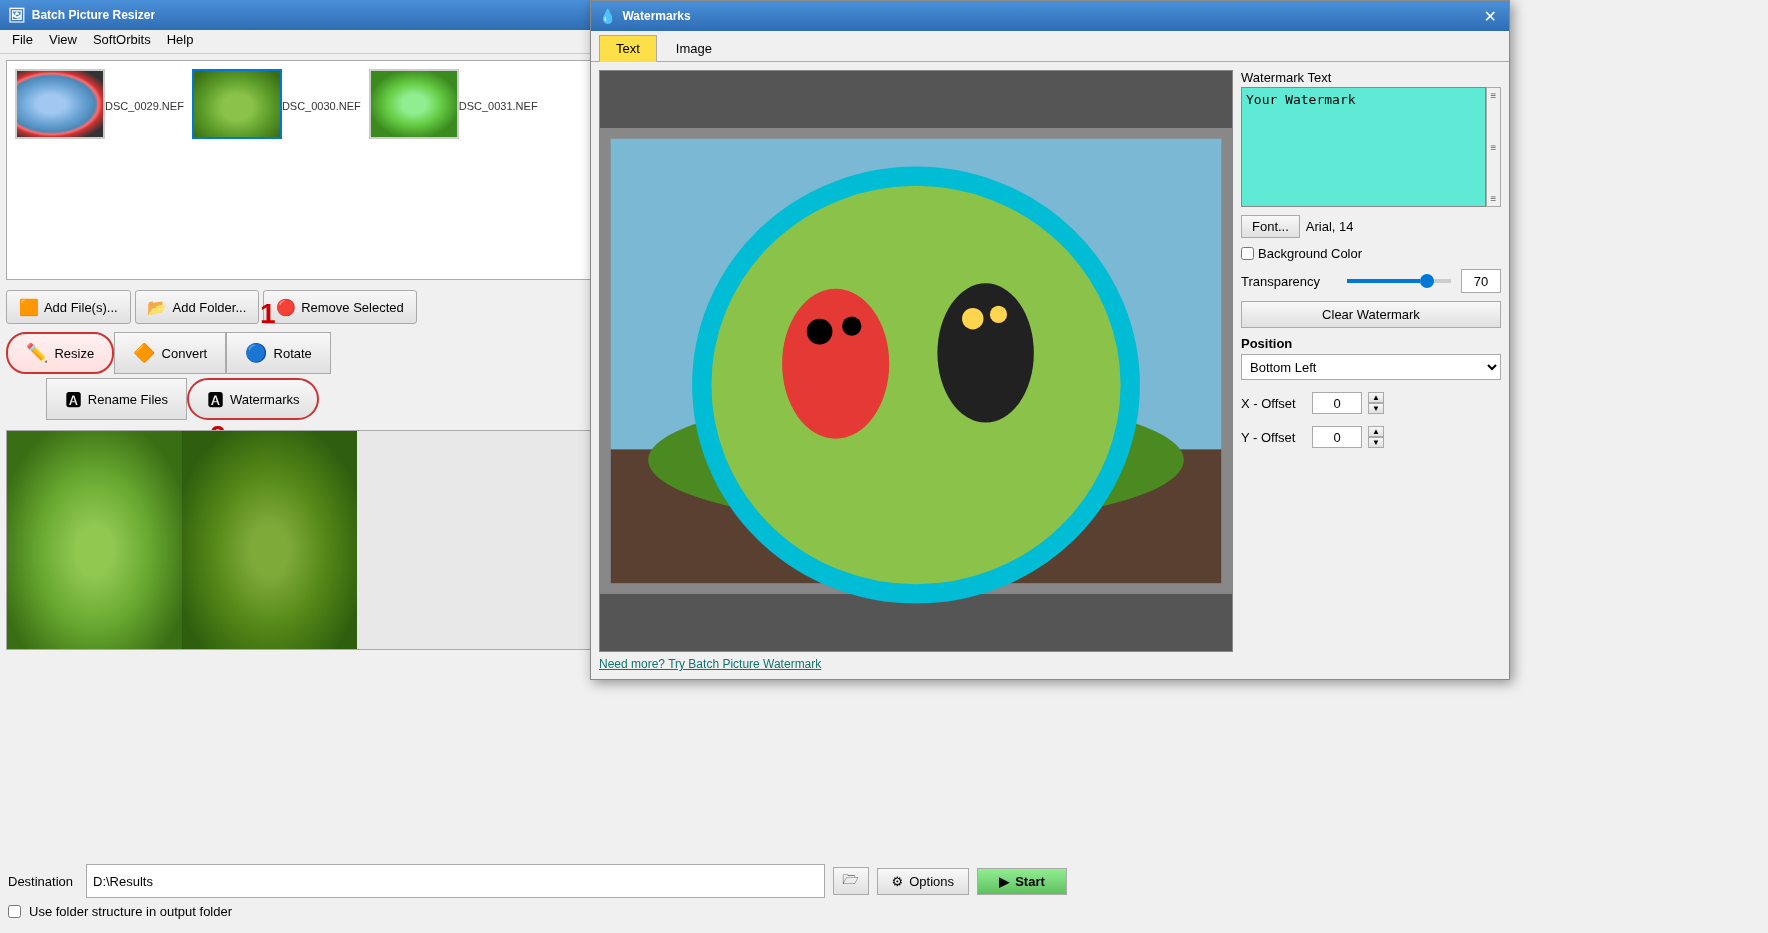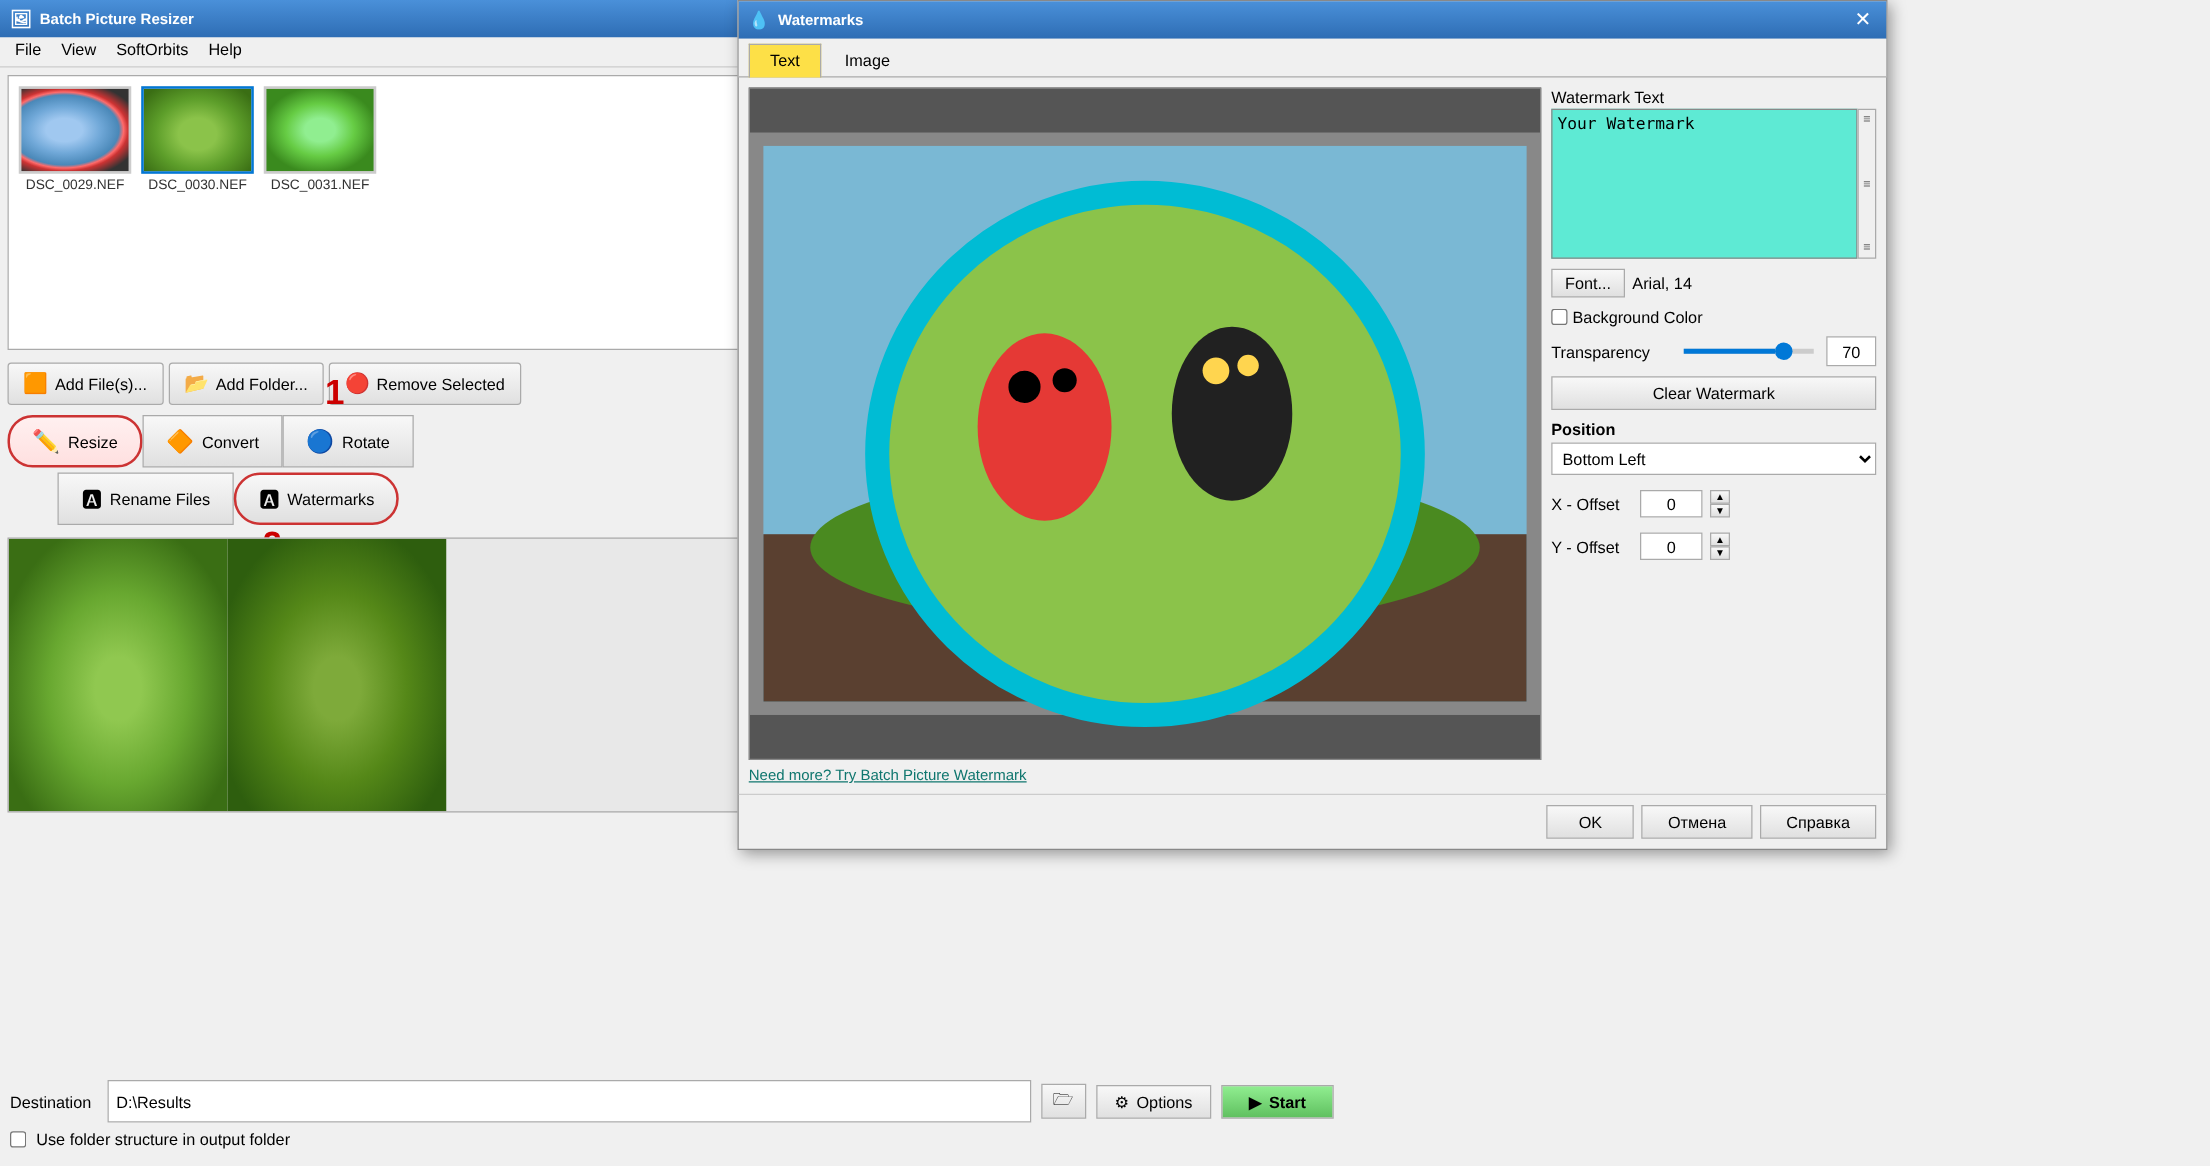--- a/index.html
+++ b/index.html
@@ -47,21 +47,21 @@
       margin: 6px;
       height: 220px;
       overflow-x: auto;
       display: flex;
       align-items: flex-start;
       padding: 8px;
       gap: 8px;
     }
     .thumbnail-item {
       display: flex;
-      flex-direction: column;
+      flex-direction: row;
       align-items: center;
       cursor: pointer;
     }
     .thumbnail-img {
       width: 90px;
       height: 70px;
       background: #ccc;
       border: 2px solid transparent;
       overflow: hidden;
       display: flex;
@@ -669,21 +669,16 @@
             <span class="offset-label">Y - Offset</span>
             <input class="offset-input" type="text" value="0" style="">
             <div class="spin-btns">
               <button class="spin-btn">▲</button>
               <button class="spin-btn">▼</button>
             </div>
           </div>
         </div>
       </div>
 
-      <div class="dialog-footer">
-        <button class="dialog-btn">OK</button>
-        <button class="dialog-btn">Отмена</button>
-        <button class="dialog-btn">Справка</button>
-      </div>
     </div>
   </div>
 
 </div>
 
 </body></html>

